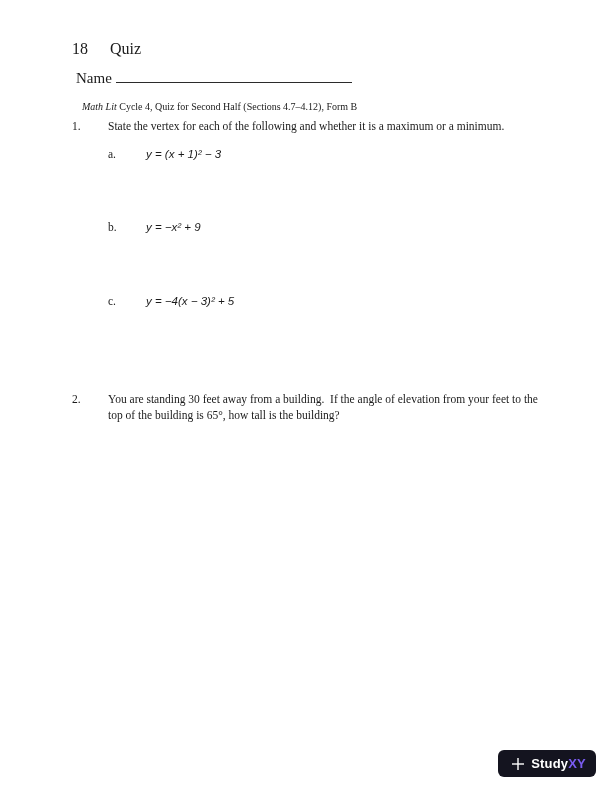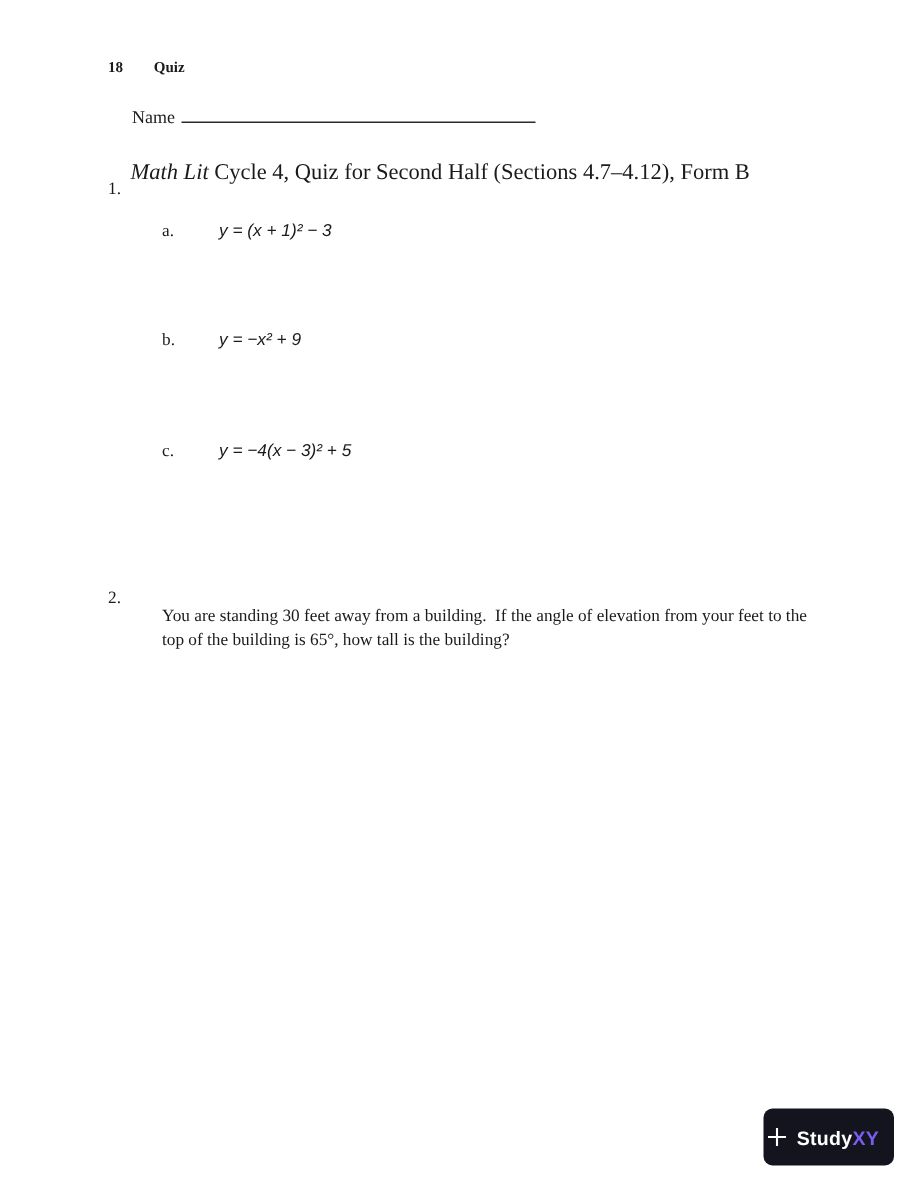--- a/index.html
+++ b/index.html
@@ -11,67 +11,66 @@
     background: #ffffff;
     font-family: "Liberation Serif", serif;
     color: #1a1a1a;
     overflow: hidden;
   }
 
   .header-row {
     position: absolute;
     top: 40px;
     left: 72px;
-    font-size: 10px;
-    font-weight: bold;
+    font-size: 16px;
   }
   .header-row .page-num { display: inline-block; }
   .header-row .section { display: inline-block; margin-left: 18px; }
 
   .name-row {
     position: absolute;
     top: 70px;
-    left: 88px;
-    font-size: 12px;
+    left: 76px;
+    font-size: 15px;
   }
   .name-line {
     display: inline-block;
     width: 236px;
     border-bottom: 1px solid #2b2b2b;
     height: 12px;
     margin-left: 4px;
     vertical-align: baseline;
   }
 
   .title-row {
     position: absolute;
     top: 90px;
     left: 72px;
-    font-size: 15px;
+    font-size: 10px;
     white-space: pre;
   }
   .italic { font-style: italic; }
 
   .question {
     position: absolute;
     left: 72px;
     display: flex;
     font-size: 11.5px;
     line-height: 1.35;
   }
   .q-number {
     width: 36px;
     flex: 0 0 36px;
   }
   .q-text {
     white-space: pre-wrap;
   }
   #q1 { top: 119px; width: 470px; }
   #q2 { top: 392px; width: 492px; }
-  #q2 .q-text { width: 440px; margin-top: 12px; }
+  #q2 .q-text { width: 440px; }
 
   .part {
     position: absolute;
     left: 108px;
     display: flex;
     font-size: 11.5px;
   }
   .part-label {
     width: 38px;
     flex: 0 0 38px;
@@ -82,22 +81,22 @@
     white-space: pre;
   }
   #part-a { top: 148px; }
   #part-b { top: 221px; }
   #part-c { top: 295px; }
 
   .brand-badge {
     position: absolute;
     right: 16px;
     bottom: 15px;
-    height: 38px;
-    padding: 0 10px 0 2px;
+    height: 27px;
+    padding: 0 10px 0 13px;
     border-radius: 6px;
     display: flex;
     align-items: center;
     gap: 6px;
     font-family: "Liberation Sans", sans-serif;
     font-weight: bold;
     font-size: 13px;
   }
   .brand-badge .plus-icon {
     display: inline-flex;
@@ -119,20 +118,21 @@
   <div class="name-row">
     <span>Name</span><span class="name-line"></span>
   </div>
 
   <div class="title-row">
     <span class="italic">Math Lit</span><span> Cycle 4, Quiz for Second Half (Sections 4.7–4.12), Form B</span>
   </div>
 
   <div class="question" id="q1">
     <span class="q-number">1.</span>
+    <span class="q-text">State the vertex for each of the following and whether it is a maximum or a minimum.</span>
   </div>
 
   <div class="part" id="part-a">
     <span class="part-label">a.</span>
     <span class="formula">y = (x + 1)² − 3</span>
   </div>
 
   <div class="part" id="part-b">
     <span class="part-label">b.</span>
     <span class="formula">y = −x² + 9</span>

